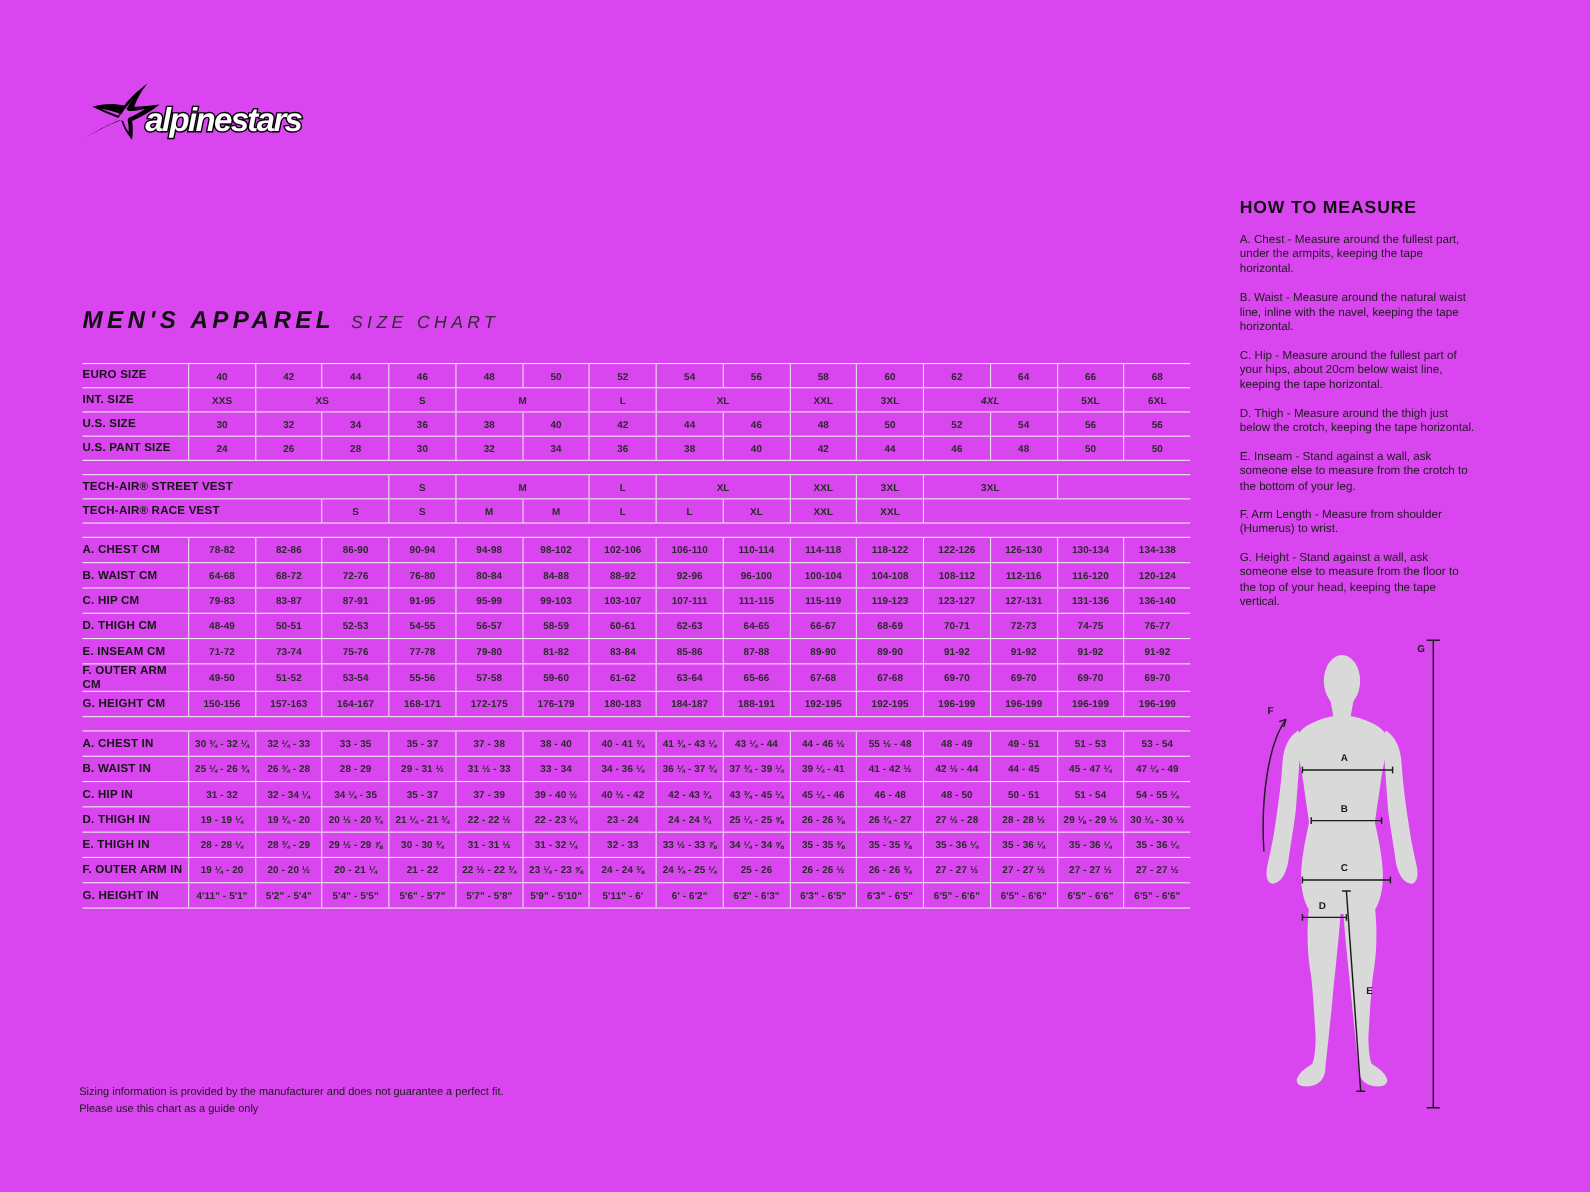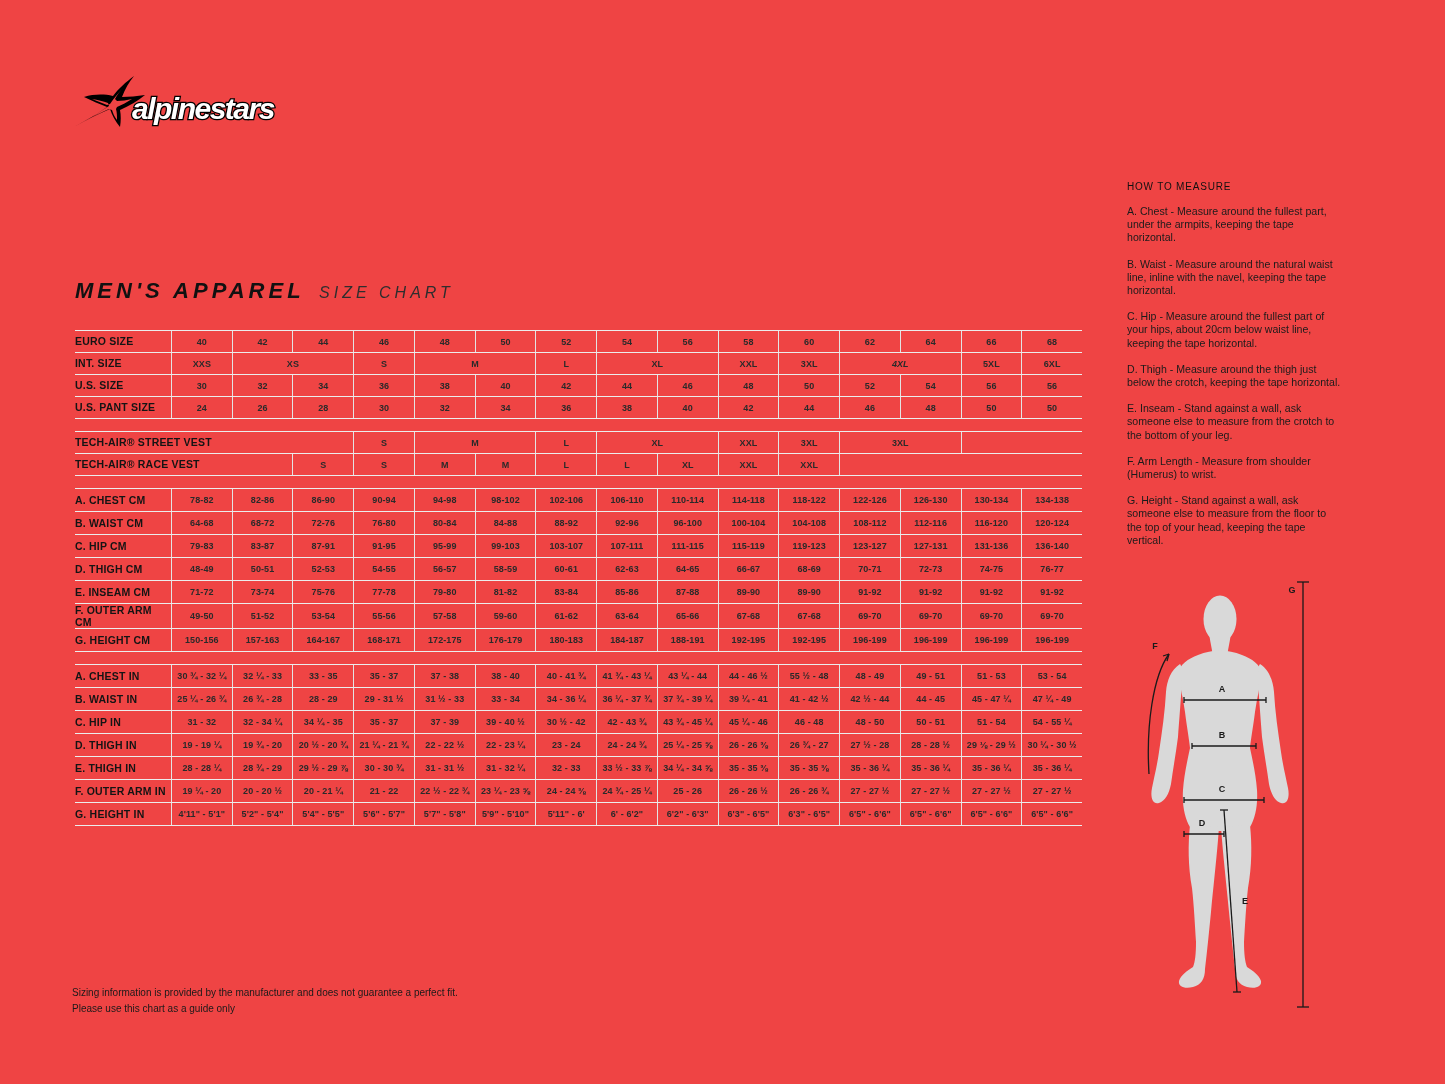--- a/index.html
+++ b/index.html
@@ -1,20 +1,20 @@
 <!DOCTYPE html>
 <html><head>
 <meta charset="utf-8">
 <style>
   * { box-sizing: border-box; margin: 0; padding: 0; }
   html,body { background:#fff; }
   .page {
     position: relative;
     width: 1445px; height: 1084px;
-    background: #ef4444;
+    background: #d946ef;
     font-family: "Liberation Sans", sans-serif;
     color: #1b1b1b;
     overflow: hidden;
   }
   
   .logo { position: absolute; left: 70px; top: 76px; }
   
   .title-row { position: absolute; left: 75px; top: 278px; white-space: nowrap; }
   .title-main { font-weight: bold; font-style: italic; font-size: 22px; letter-spacing: 4px; color:#111; }
   .title-sub  { font-weight: normal; font-style: italic; font-size: 16px; letter-spacing: 4px; color:#2e2e2e; margin-left: 10px; }
@@ -35,21 +35,21 @@
     line-height: 1.15; padding-right: 4px; color:#141414;
   }
   .tcell {
     display: flex; align-items: center; justify-content: center;
     border-left: 1px solid #e3e3e3;
     font-size: 9px; font-weight: bold; letter-spacing: 0.1px;
     text-align: center; color:#2a2a2a; white-space: nowrap;
   }
   
   .htm { position: absolute; left: 1127px; top: 181px; width: 216px; }
-  .htm h3 { font-size: 10px; font-weight: normal; letter-spacing: 0.8px; margin-bottom: 13px; color:#111; }
+  .htm h3 { font-size: 16px; font-weight: bold; letter-spacing: 0.8px; margin-bottom: 13px; color:#111; }
   .htm p { font-size: 10.6px; line-height: 13.2px; margin-bottom: 13px; color:#1b1b1b; }
   
   .figure { position: absolute; left: 1140px; top: 576px; }
   
   .footer { position: absolute; left: 72px; top: 985px; font-size: 10px; line-height: 1.55; color:#1a1a1a; }
 </style>
 </head>
 <body>
 
 <div class="page">
@@ -342,21 +342,21 @@
           <div class="tcell">47 ¼ - 49</div>
         </div>
         <div class="trow">
           <div class="tlabel">C. HIP IN</div>
           <div class="tcell">31 - 32</div>
           <div class="tcell">32 - 34 ¼</div>
           <div class="tcell">34 ¼ - 35</div>
           <div class="tcell">35 - 37</div>
           <div class="tcell">37 - 39</div>
           <div class="tcell">39 - 40 ½</div>
-          <div class="tcell">30 ½ - 42</div>
+          <div class="tcell">40 ½ - 42</div>
           <div class="tcell">42 - 43 ¾</div>
           <div class="tcell">43 ¾ - 45 ¼</div>
           <div class="tcell">45 ¼ - 46</div>
           <div class="tcell">46 - 48</div>
           <div class="tcell">48 - 50</div>
           <div class="tcell">50 - 51</div>
           <div class="tcell">51 - 54</div>
           <div class="tcell">54 - 55 ¼</div>
         </div>
         <div class="trow">

